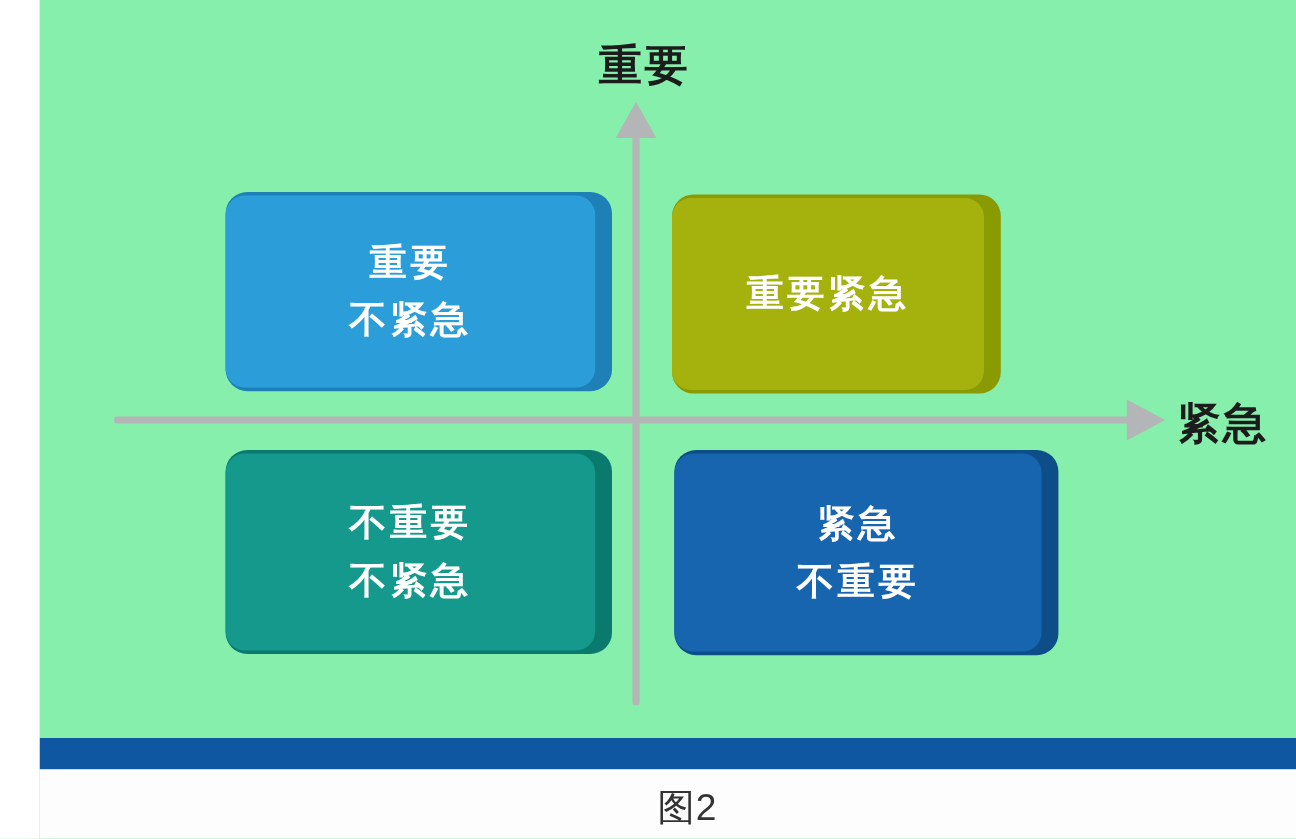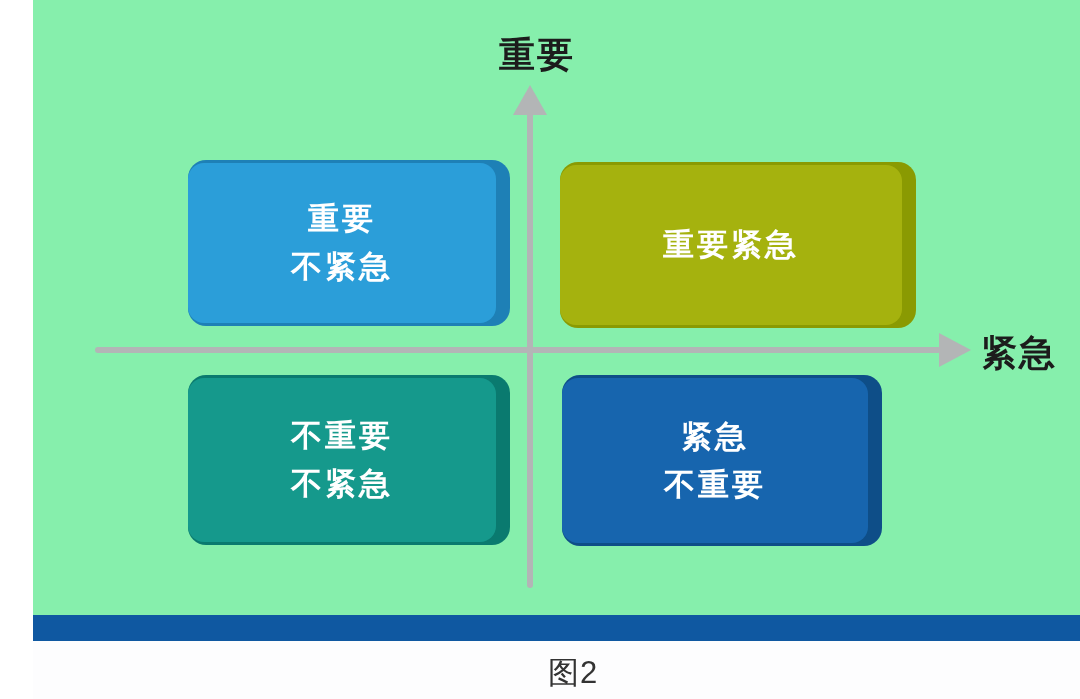--- a/index.html
+++ b/index.html
@@ -56,21 +56,21 @@
     display:flex; flex-direction:column;
     align-items:center; justify-content:center;
   }
   .quad-line {
     color:#ffffff; font-weight:bold;
     font-size:31px; line-height:48px;
     letter-spacing:3px; text-align:center;
     white-space:nowrap;
   }
   .q1 { left:155px; top:160px; width:322px; height:166px; }
-  .q2 { left:527px; top:162px; width:356px; height:166px; }
+  .q2 { left:527px; top:162px; width:274px; height:166px; }
   .q3 { left:155px; top:375px; width:322px; height:170px; }
   .q4 { left:529px; top:375px; width:320px; height:171px; }
 
   
   .caption-area {
     position:absolute; left:0; top:640px; right:0; bottom:0;
     background:#fdfdfe;
   }
   .divider-bar {
     position:absolute; left:0; top:615px;

